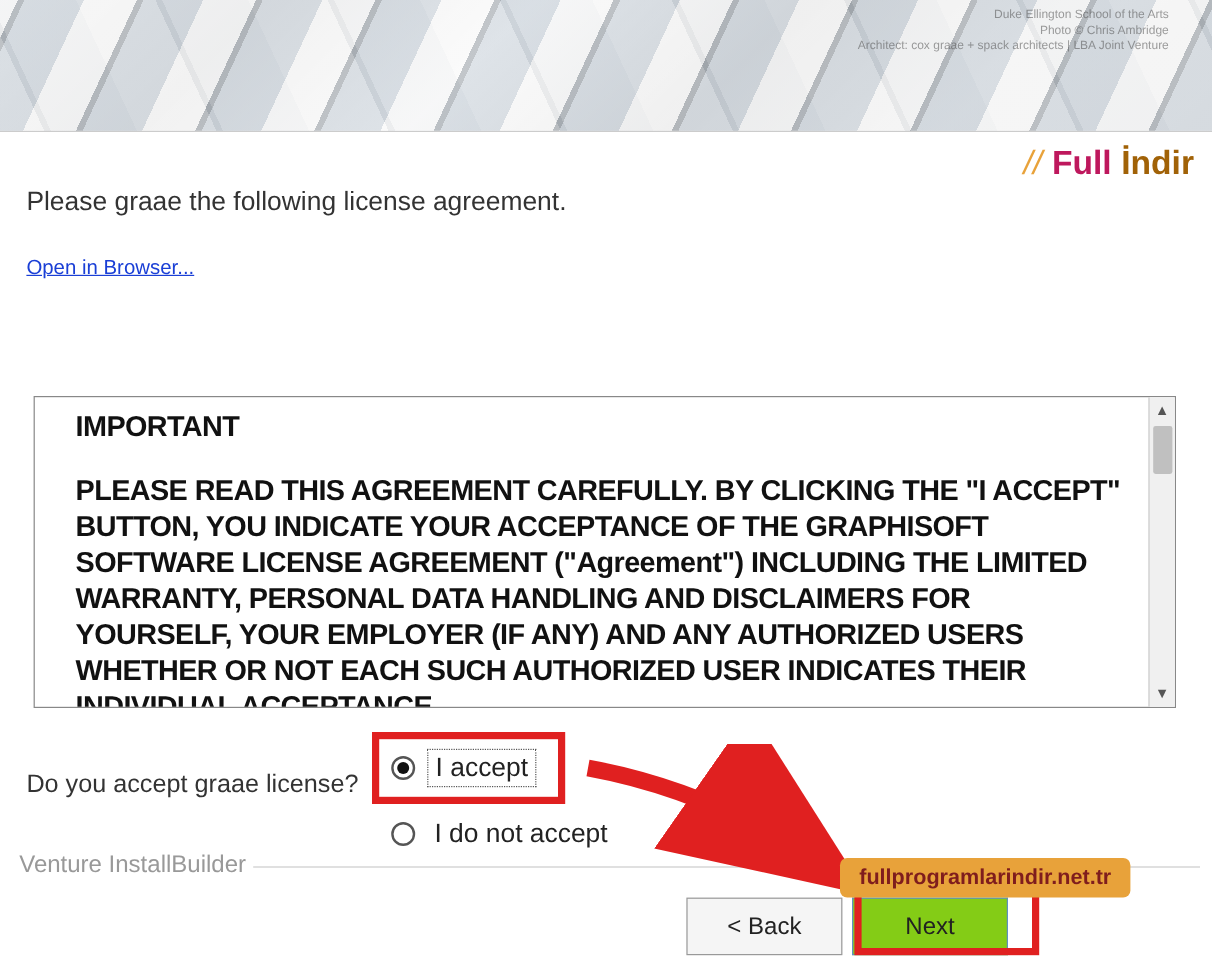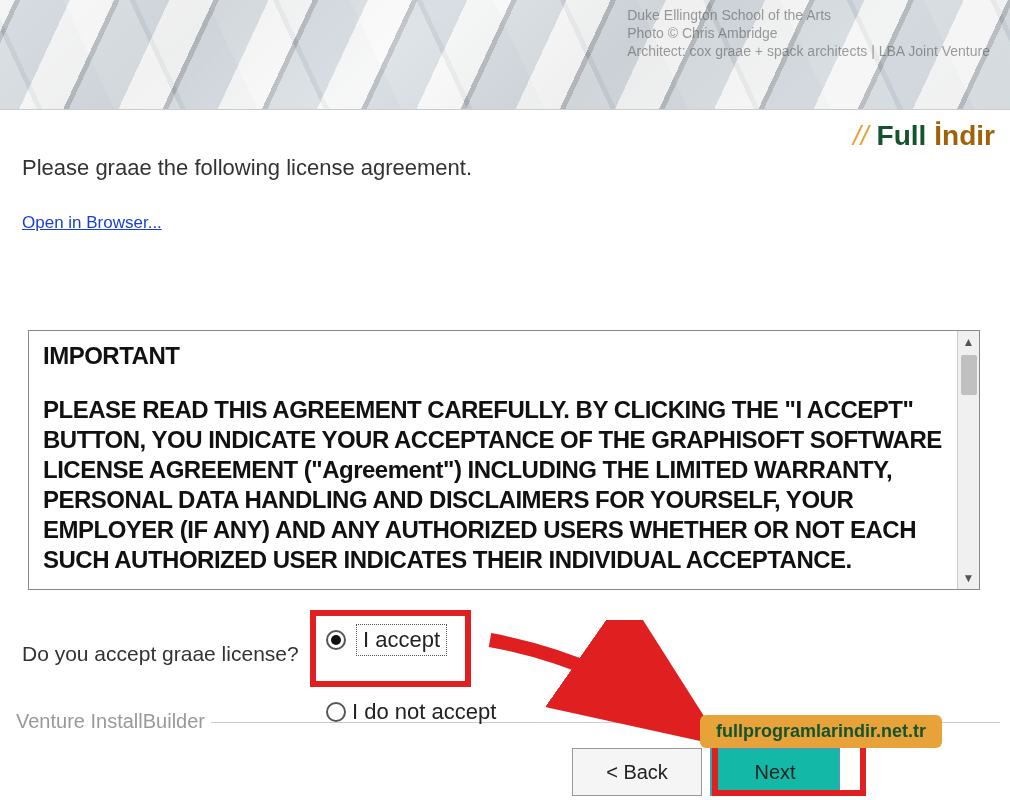--- a/index.html
+++ b/index.html
@@ -23,42 +23,42 @@
   content: "";
   position: absolute;
   top: -20px; left: -20px; right: -20px; bottom: -20px;
   background:
     repeating-linear-gradient(115deg, rgba(255,255,255,0.6) 0 40px, rgba(120,130,140,0.4) 40px 45px, rgba(200,210,220,0.5) 45px 90px),
     repeating-linear-gradient(65deg, rgba(255,255,255,0.3) 0 60px, rgba(140,150,160,0.3) 60px 65px, rgba(220,225,230,0.3) 65px 130px);
 }
 .header-credits {
   position: absolute;
   top: 6px;
-  right: 20px;
-  font-size: 14px;
+  right: 36px;
+  font-size: 10px;
   color: rgba(80,80,80,0.55);
-  text-align: left;
+  text-align: right;
   line-height: 1.3;
 }
 .watermark-logo {
   position: absolute;
   top: 120px;
   right: 15px;
   font-size: 28px;
   font-weight: 700;
   display: flex;
   align-items: center;
   gap: 8px;
 }
 .watermark-logo .slashes {
   color: #e8a23a;
   font-style: italic;
   font-weight: 400;
 }
-.watermark-logo .w1 { color: #14532d; text-align: center; }
+.watermark-logo .w1 { color: #be185d; text-align: center; }
 .watermark-logo .w2 { color: #222; }
 .watermark-logo .w3 { color: #a16207; }
 .instruction {
   position: absolute;
   top: 155px;
   left: 22px;
   font-size: 22px;
   color: #333;
 }
 .open-browser {
@@ -72,20 +72,21 @@
 }
 .license-box {
   position: absolute;
   top: 330px;
   left: 28px;
   width: 952px;
   height: 260px;
   border: 1px solid #888;
   background: #fff;
   display: flex;
+  padding-left: 20px;
 }
 .license-content {
   flex: 1;
   padding: 10px 14px;
   font-size: 24px;
   font-weight: 700;
   color: #111;
   line-height: 1.25;
   overflow: hidden;
   letter-spacing: -0.5px;
@@ -126,31 +127,31 @@
   font-size: 21px;
   color: #333;
 }
 .radio-group {
   position: absolute;
   top: 610px;
   left: 310px;
 }
 .radio-accept-box {
   border: 6px solid #e02020;
-  padding: 8px 18px 25px 10px;
+  padding: 8px 18px 8px 10px;
   display: inline-flex;
   align-items: center;
   gap: 10px;
   background: #fff;
 }
 .radio { width: 20px; height: 20px; border: 2px solid #555; border-radius: 50%; display: inline-flex; align-items: center; justify-content: center; cursor: pointer; }
 .radio.selected::after { content: ""; width: 10px; height: 10px; background: #111; border-radius: 50%; }
 .radio-label { font-size: 22px; color: #222; padding: 2px 6px; }
 .radio-label.dotted { border: 1px dotted #555; }
-.radio-no-row { margin-top: 10px; display: flex; align-items: center; padding-left: 16px; justify-content: flex-end; }
+.radio-no-row { margin-top: 10px; display: flex; align-items: center; gap: 10px; padding-left: 16px; justify-content: flex-end; }
 .footer-label {
   position: absolute;
   top: 710px;
   left: 10px;
   font-size: 20px;
   color: #999;
   background: #fff;
   padding: 0 6px;
 }
 .footer-divider {
@@ -180,35 +181,35 @@
 }
 .next-highlight {
   position: absolute;
   top: 738px;
   left: 712px;
   width: 154px;
   height: 58px;
   border: 6px solid #e02020;
   pointer-events: none;
 }
-.btn.next { background: #14b8a6; border-color: #6090c0; }
+.btn.next { background: #84cc16; border-color: #6090c0; }
 .arrow {
   position: absolute;
   top: 620px;
   left: 470px;
   width: 260px;
   height: 140px;
   pointer-events: none;
 }
 .url-badge {
   position: absolute;
   top: 715px;
   left: 700px;
   background: #e8a23a;
-  color: #14532d;
+  color: #7f1d1d;
   font-size: 18px;
   font-weight: 600;
   padding: 6px 16px;
   border-radius: 6px;
 }
 </style>
 </head>
 <body>
 
 <div class="header-banner">

